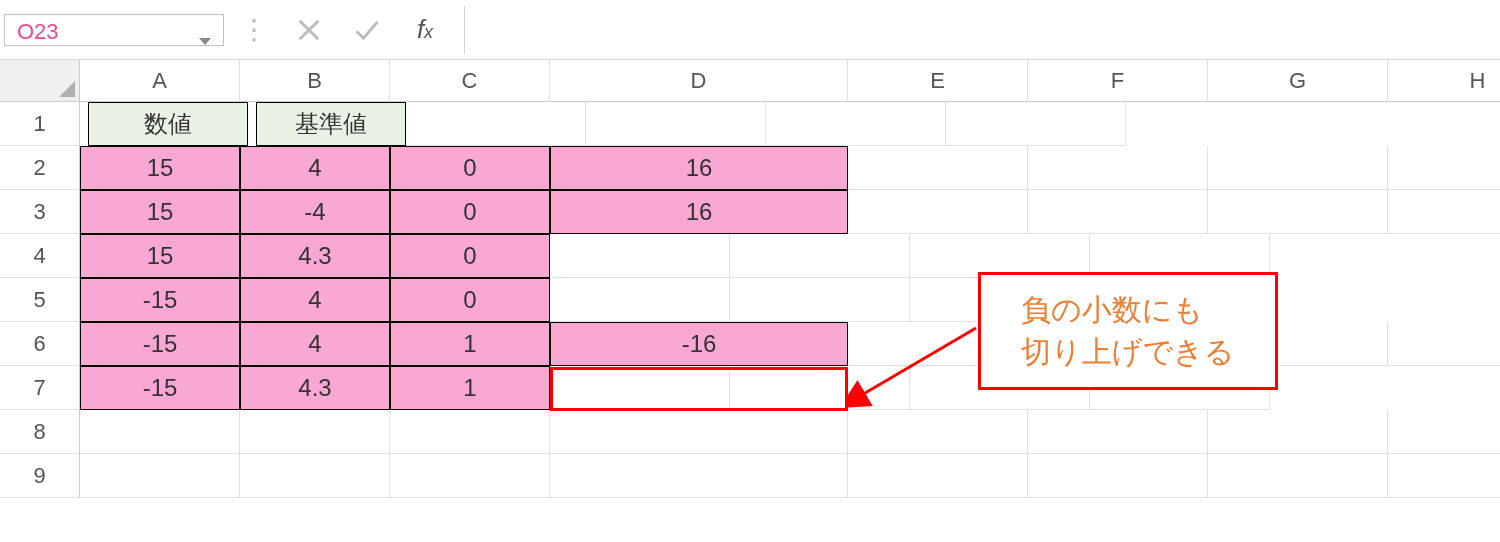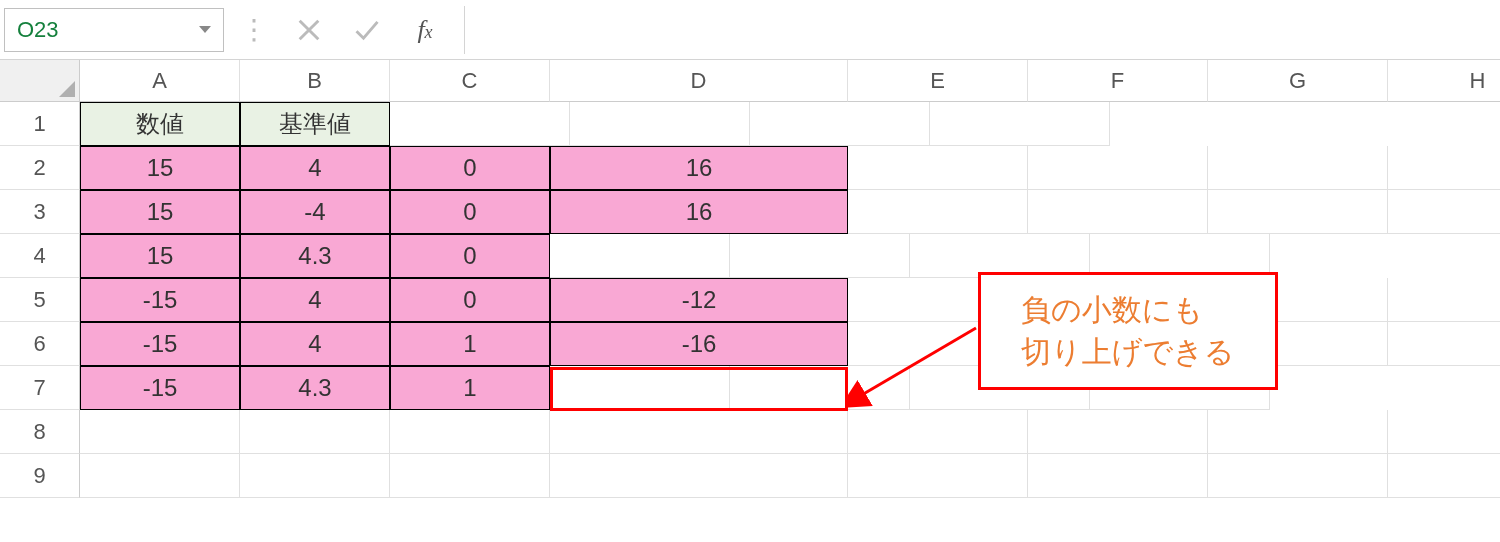--- a/index.html
+++ b/index.html
@@ -20,28 +20,28 @@
     .formula-bar-row {
       display: flex;
       align-items: center;
       height: 60px;
       border-bottom: 1px solid #d4d4d4;
       padding-left: 4px;
       gap: 8px;
     }
     .name-box {
       width: 220px;
-      height: 44px;
+      height: 32px;
       border: 1px solid #c0c0c0;
       background: #fff;
       display: flex;
-      align-items: center;
+      align-items: flex-end;
       padding: 0 12px;
       font-size: 22px;
-      color: #15803d;
+      color: #ec4899;
       position: relative;
     }
     .name-box-dropdown {
       margin-left: auto;
       width: 0;
       height: 0;
       border-left: 6px solid transparent;
       border-right: 6px solid transparent;
       border-top: 7px solid #888;
     }
@@ -58,21 +58,21 @@
       justify-content: center;
       color: #bbb;
       font-size: 28px;
     }
     .fb-cancel svg, .fb-enter svg {
       width: 28px;
       height: 28px;
     }
     .fx-label {
       font-style: italic;
-      font-family: Liberation Serif, serif;
+      font-family: Liberation Sans, sans-serif;
       font-size: 26px;
       color: #555;
     }
     .fx-sub {
       font-size: 18px;
     }
     .formula-input {
       flex: 1;
       height: 48px;
       border-left: 1px solid #d4d4d4;
@@ -142,20 +142,21 @@
       border-bottom: 1px solid #e0e0e0;
       display: flex;
       align-items: center;
       justify-content: center;
       font-size: 24px;
       color: #333;
     }
     .tbl-header {
       background: #e9f2e4;
       border: 1px solid #000 !important;
+      margin-left: 8px;
     }
     .tbl-cell {
       border: 1px solid #000 !important;
       background: #f9a8d4;
     }
     .colA { width: 160px; }
     .colB { width: 150px; }
     .colC { width: 160px; }
     .colD { width: 298px; }
     .colE { width: 180px; }
@@ -273,21 +274,20 @@
       <div class="cell colE"></div>
       <div class="cell colF"></div>
       <div class="cell colG"></div>
       <div class="cell colH"></div>
     </div>
 
     <div class="data-row">
       <div class="cell tbl-cell colA">-15</div>
       <div class="cell tbl-cell colB">4</div>
       <div class="cell tbl-cell colC">0</div>
-      <div class="cell tbl-cell colD">-12</div>
       <div class="cell colE"></div>
       <div class="cell colF"></div>
       <div class="cell colG"></div>
       <div class="cell colH"></div>
     </div>
 
     <div class="data-row">
       <div class="cell tbl-cell colA">-15</div>
       <div class="cell tbl-cell colB">4</div>
       <div class="cell tbl-cell colC">1</div>

